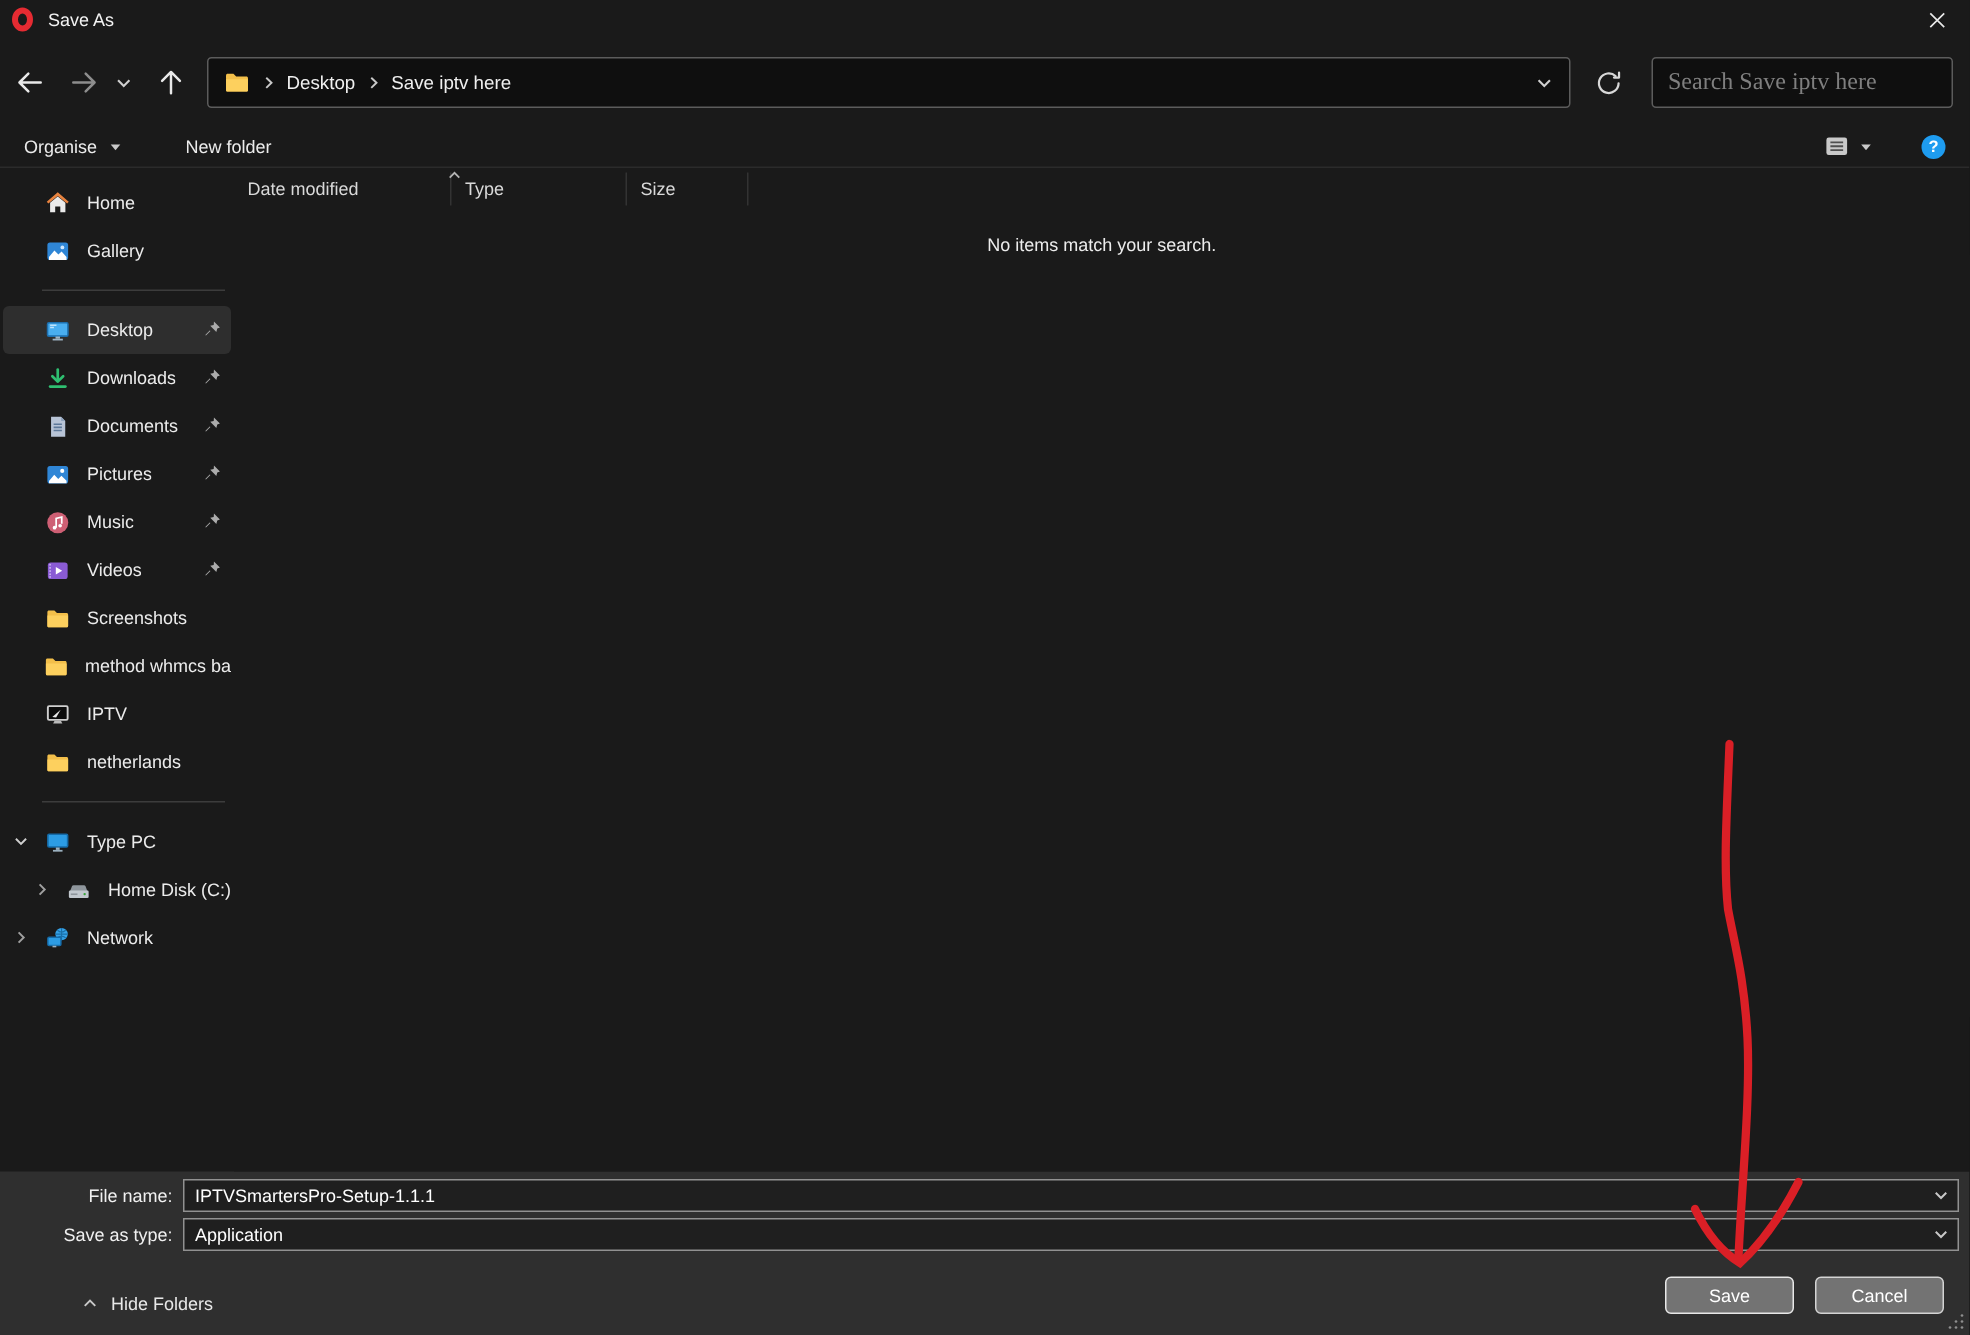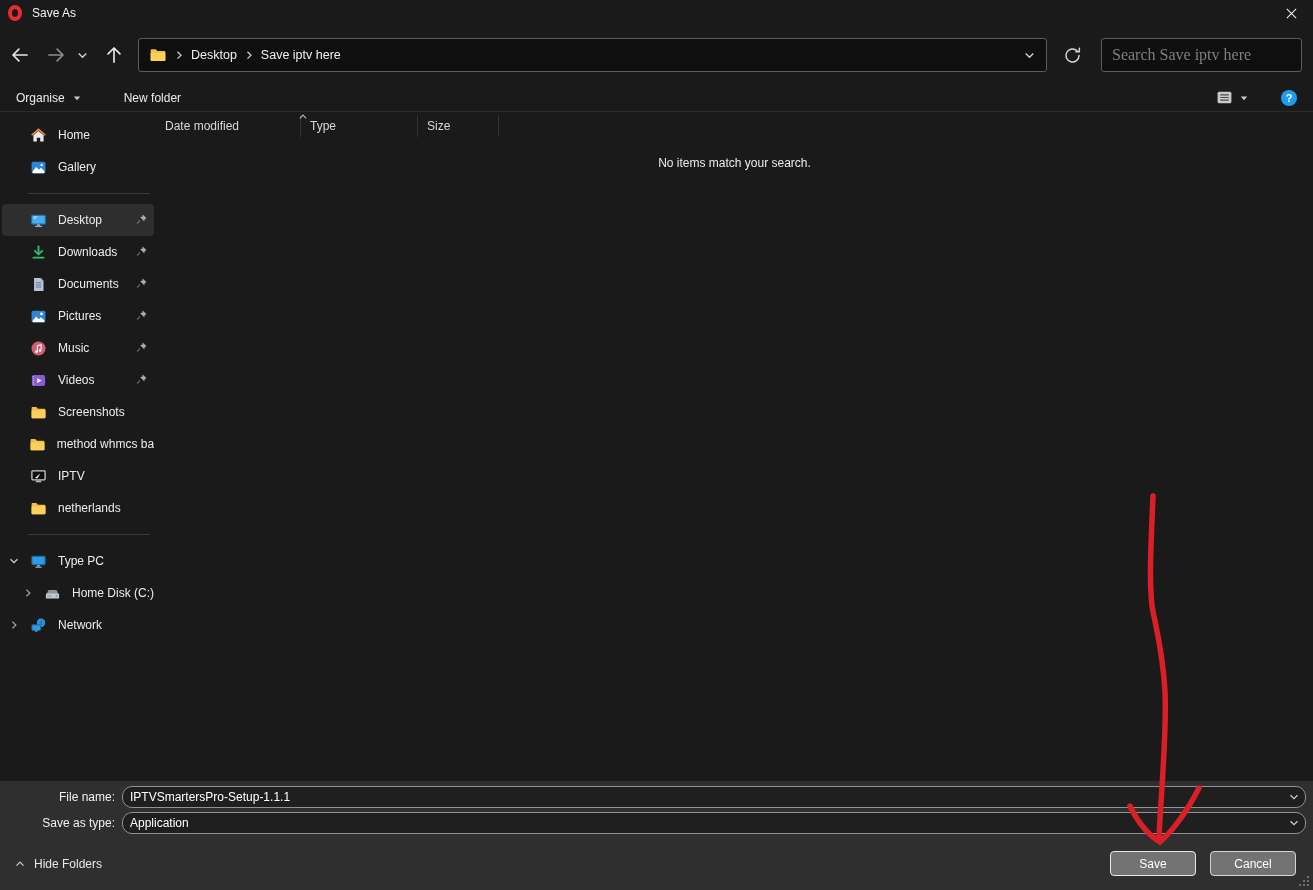--- a/index.html
+++ b/index.html
@@ -79,26 +79,26 @@
   .col-size { width:81px;  padding-left:9px; }
   .sort-caret { position:absolute; left:141px; top:-1px; }
   .empty-msg { text-align:center; width:1157px; margin-top:16px; color:#ececec; }
 
   
   .footer { height:109px; background:#2f2f2f; padding-top:5px; }
   .frow { display:flex; align-items:center; height:22px; margin-bottom:4px; }
   .flabel { width:115px; text-align:right; margin-right:7px; color:#f0f0f0; }
   .fieldwrap { flex:1; margin-right:7px; position:relative; height:22px; }
   .fieldwrap input, .fakefield {
-    width:100%; height:22px; background:#1f1f1f; border:1px solid #919191; border-radius:10px;
+    width:100%; height:22px; background:#1f1f1f; border:1px solid #919191; border-radius:0;
     color:#fff; font-family:"Liberation Sans",sans-serif; font-size:12px;
     padding:0 22px 0 7px; outline:none; display:flex; align-items:center;
   }
   .field-chv { position:absolute; right:6px; top:5px; }
-  .btnrow { display:flex; align-items:center; margin-top:17px; }
+  .btnrow { display:flex; align-items:flex-end; margin-top:17px;margin-left:40px; }
   .hidefolders { margin-left:14px; display:flex; align-items:center; gap:8px; color:#e8e8e8; }
   .btn {
     width:86px; height:25px; background:#737373; border:1px solid #d4d4d4; border-radius:4px;
     color:#fff; font-family:"Liberation Sans",sans-serif; font-size:12px;
     display:flex; align-items:center; justify-content:center;
   }
   .btn-save { margin-left:auto; border-color:#e8e8e8; }
   .btn-cancel { margin-left:14px; margin-right:17px; }
   .resize-grip { position:absolute; right:3px; bottom:3px; }
 

